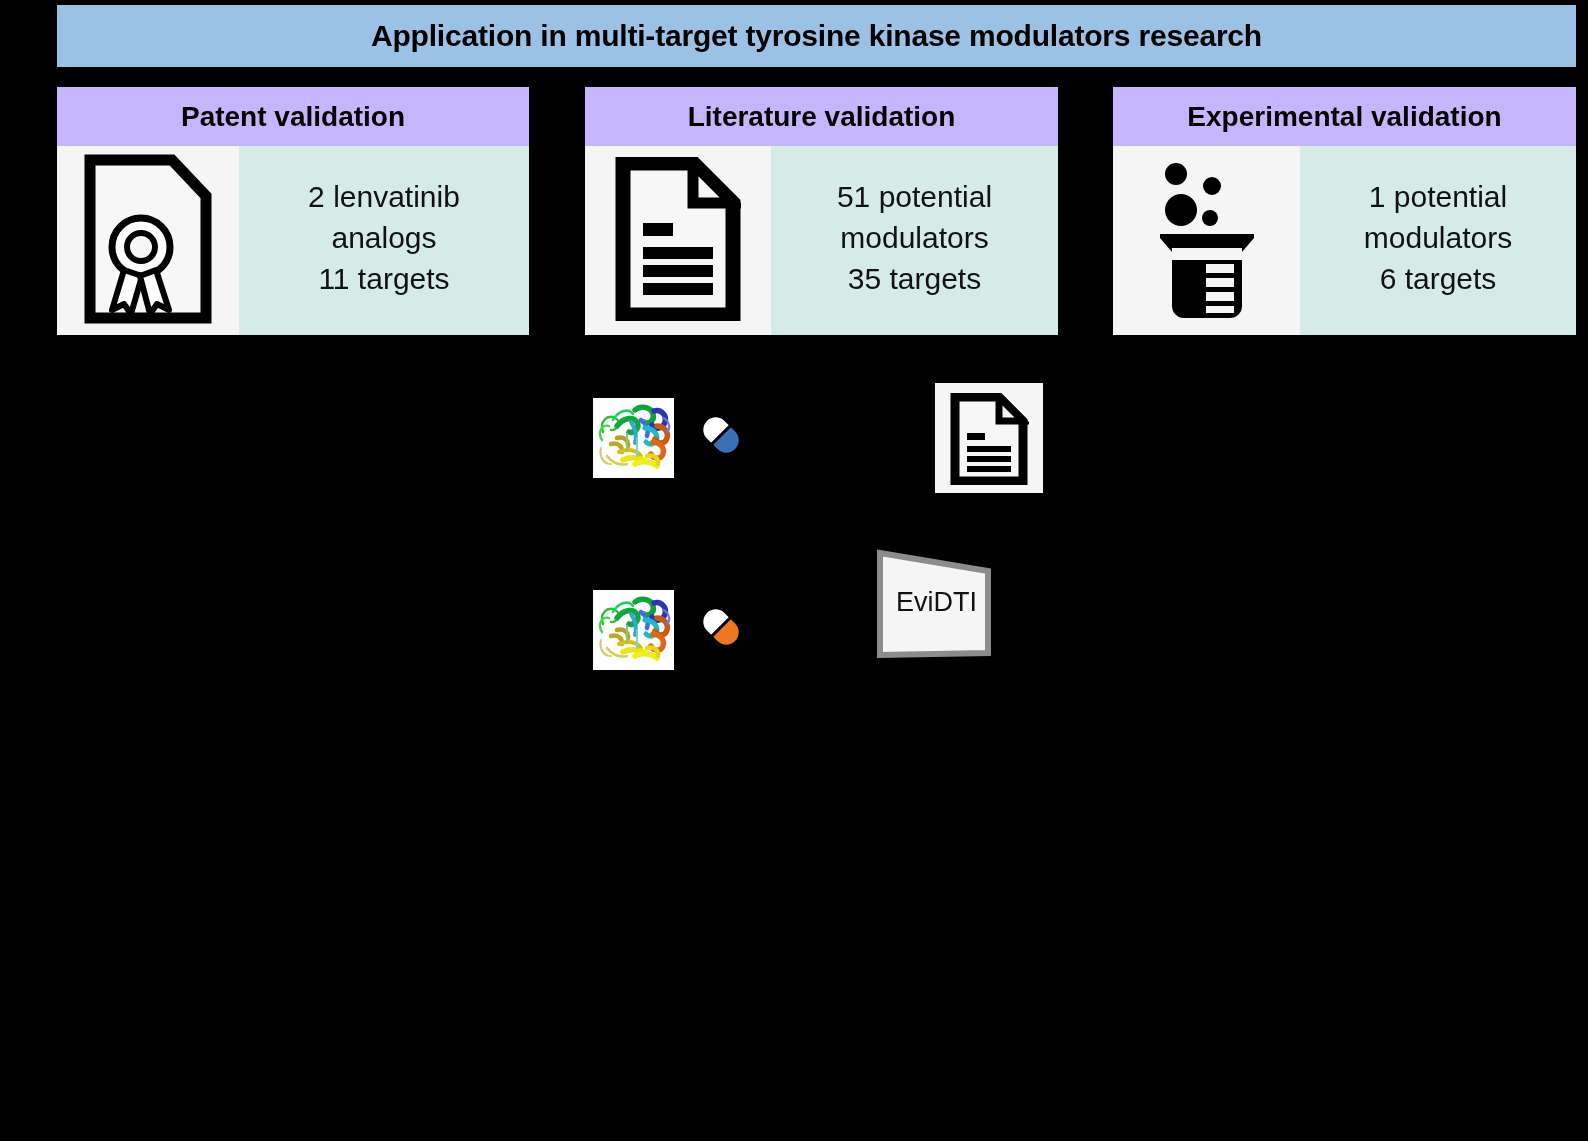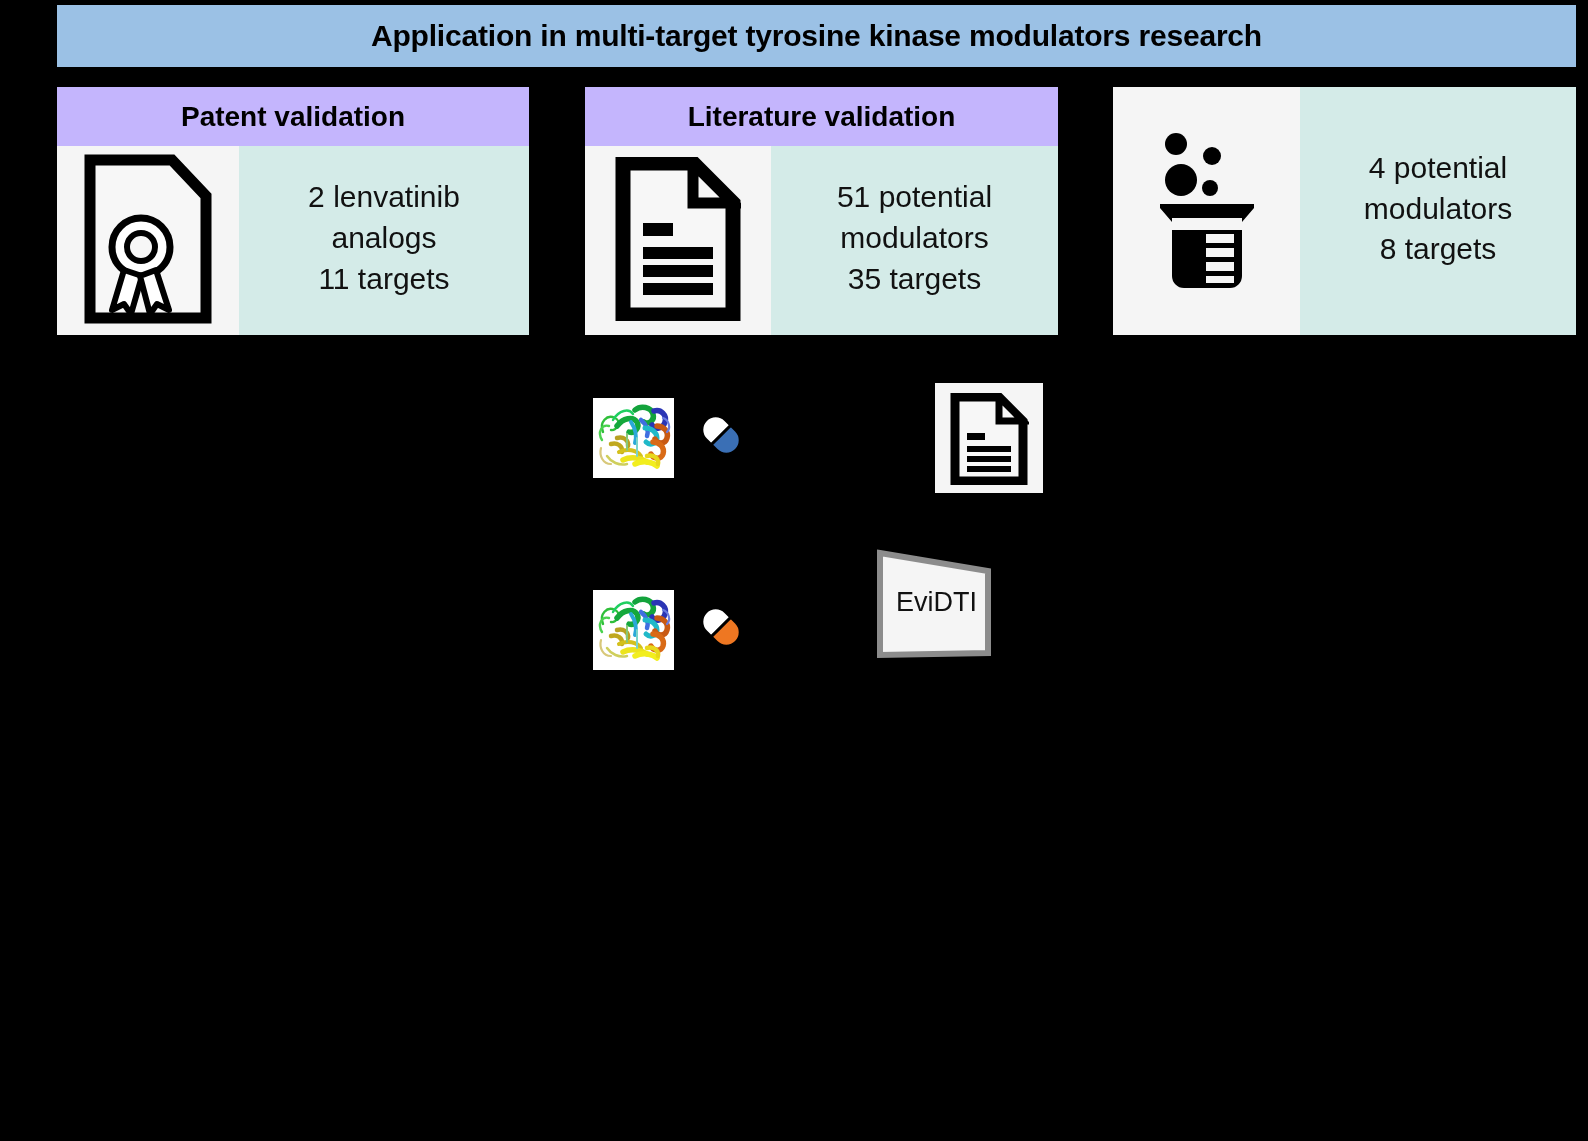--- a/index.html
+++ b/index.html
@@ -201,41 +201,44 @@
     </div>
     <div class="panel-text-cell">
       <div class="line">51 potential</div>
       <div class="line">modulators</div>
       <div class="line">35 targets</div>
     </div>
   </div>
 </div>
 
 <div class="panel" id="panel-experimental">
+  <div class="panel-header">
+    <span class="panel-title">Experimental validation</span>
+  </div>
   <div class="panel-body">
     <div class="panel-icon-cell">
       <span>
         <svg width="122" height="166" viewBox="0 0 122 166">
           <circle cx="30" cy="18" r="11" fill="#000000"></circle>
           <circle cx="66" cy="30" r="9" fill="#000000"></circle>
           <circle cx="35" cy="54" r="16" fill="#000000"></circle>
           <circle cx="64" cy="62" r="8" fill="#000000"></circle>
           <path d="M14 78 H108 V82 L96 96 V150 a12 12 0 0 1 -12 12 H38 a12 12 0 0 1 -12 -12 V96 L14 82 Z" fill="#000000"></path>
           <path d="M26 92 H96 V104 H26 Z" fill="#f5f5f5"></path>
           <rect x="60" y="108" width="28" height="9" fill="#f5f5f5"></rect>
           <rect x="60" y="122" width="28" height="9" fill="#f5f5f5"></rect>
           <rect x="60" y="136" width="28" height="9" fill="#f5f5f5"></rect>
           <rect x="60" y="150" width="28" height="7" fill="#f5f5f5"></rect>
         </svg>
       </span>
     </div>
     <div class="panel-text-cell">
-      <div class="line">4 potential</div>
+      <div class="line">1 potential</div>
       <div class="line">modulators</div>
-      <div class="line">8 targets</div>
+      <div class="line">6 targets</div>
     </div>
   </div>
 </div>
 
 <div class="tile-white protein-tile" id="protein-tile-top">
   <span>
     <svg width="81" height="80" viewBox="0 0 81 80">
       <rect x="0" y="0" width="81" height="80" fill="#ffffff"></rect>
       <g fill="none" stroke-linecap="round" stroke-width="2.4">
         <path d="M10 34 C6 24 14 16 22 20 C29 23 24 33 18 32" stroke="#2fbf3a"></path>

